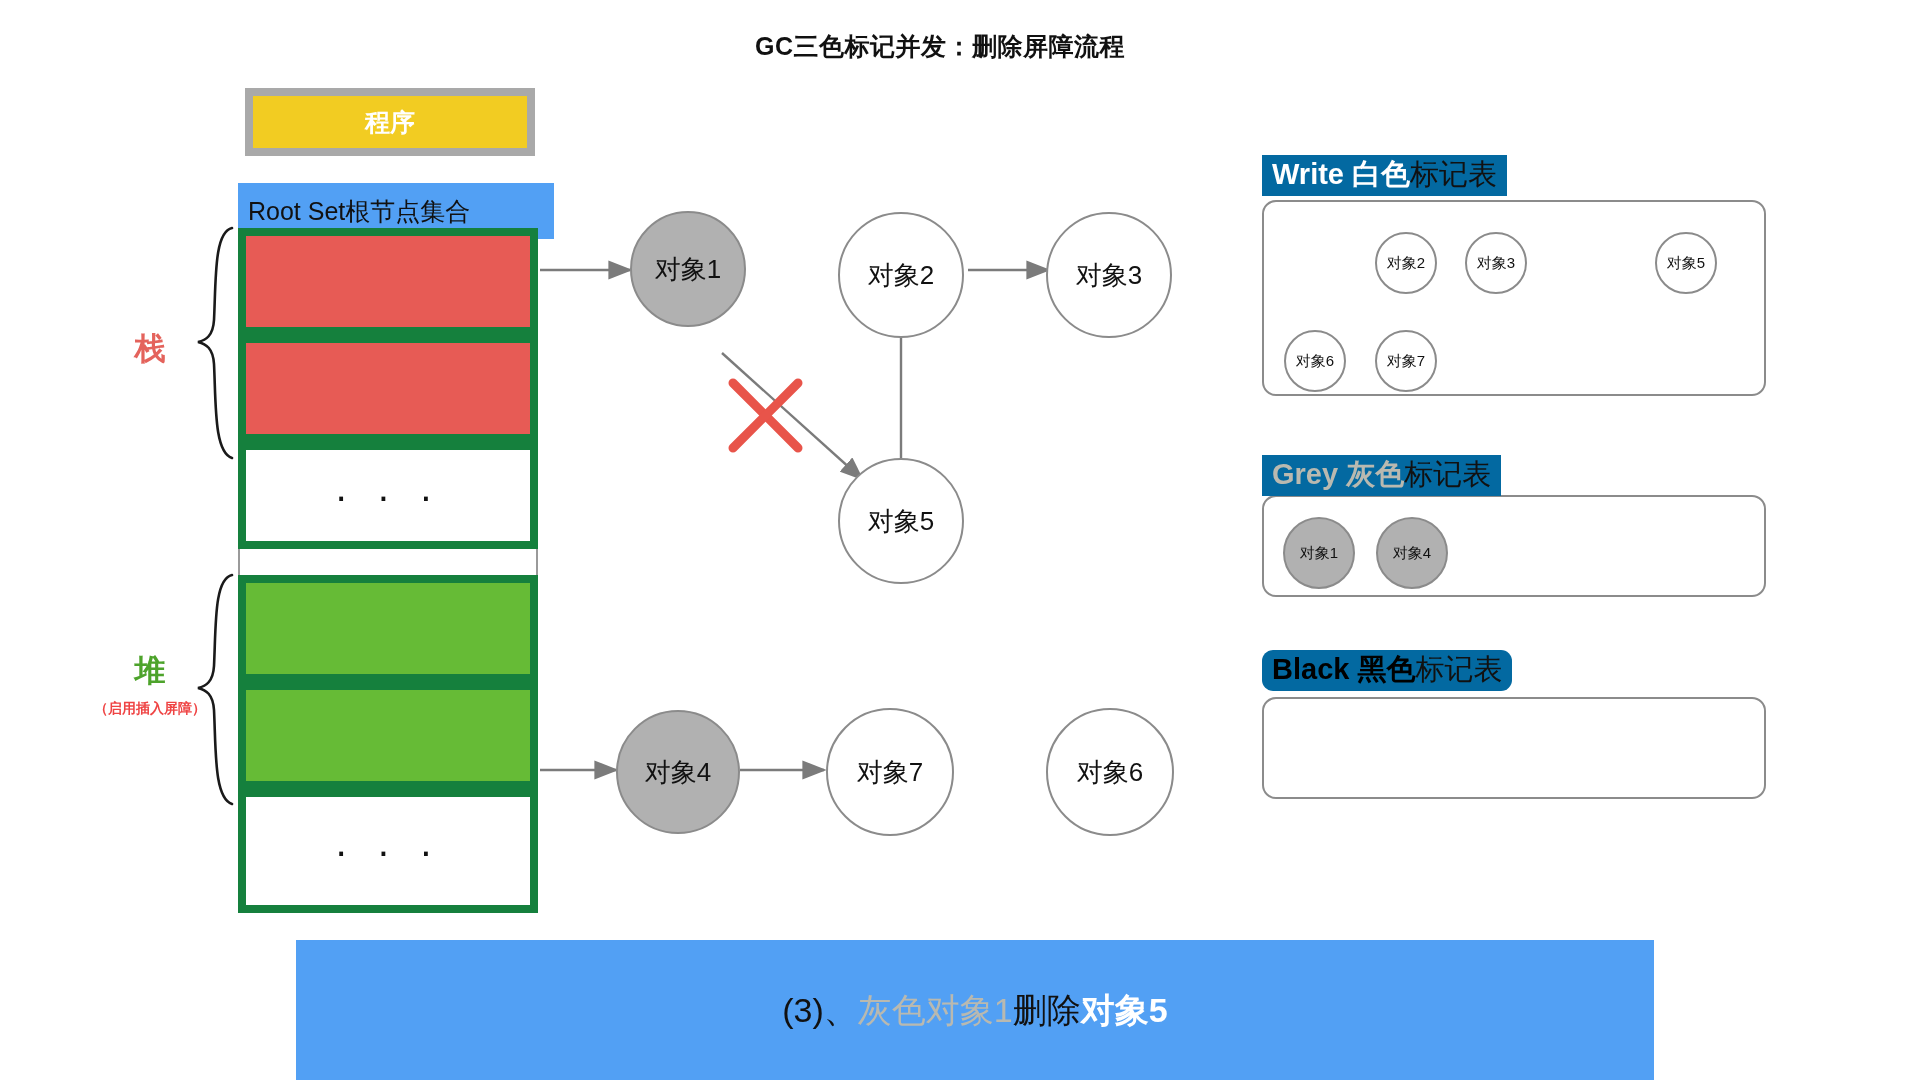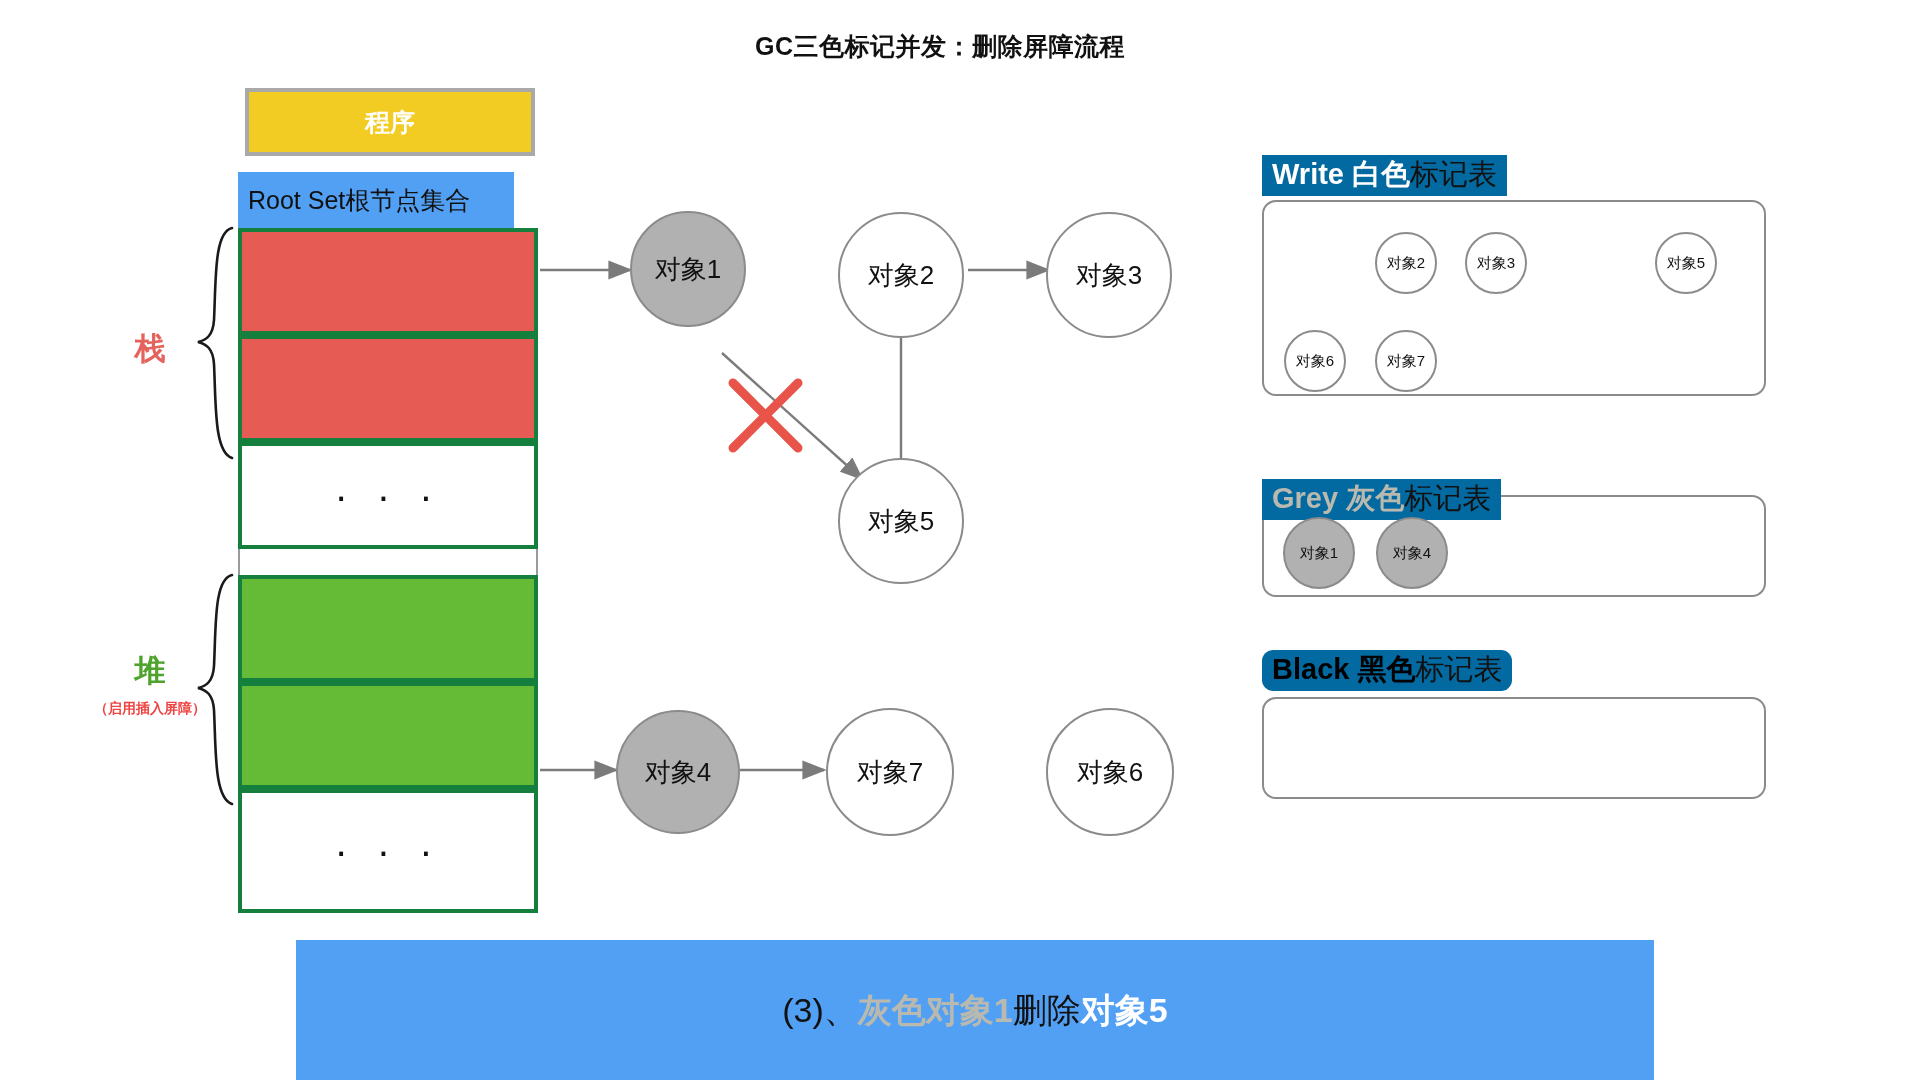--- a/index.html
+++ b/index.html
@@ -14,34 +14,34 @@
 
   
   #title{
     left:0;top:30px;width:1880px;text-align:center;
     font-size:25px;font-weight:bold;color:#111;letter-spacing:.5px;
   }
 
   
   .memblock{
     position:absolute;box-sizing:border-box;
-    border:4px solid #15803d;
+    border:8px solid #15803d;
     display:flex;align-items:center;
   }
   .memblock .mtext{width:100%;}
   #blk-program{
     left:245px;top:88px;width:290px;height:68px;
     background:#f2cc22;border-color:#a9a9a9;
     justify-content:center;
   }
   #blk-program .mtext{
     text-align:center;color:#ffffff;font-size:25px;font-weight:bold;
   }
   #blk-rootset{
-    left:238px;top:172px;width:276px;height:56px;
+    left:238px;top:183px;width:316px;height:56px;
     background:#52a0f4;border:none;
     justify-content:flex-start;
   }
   #blk-rootset .mtext{
     padding-left:10px;color:#111;font-size:25px;font-weight:400;
   }
   #blk-red1{left:238px;top:228px;width:300px;height:107px;background:#e75b55;}
   #blk-red2{left:238px;top:335px;width:300px;height:107px;background:#e75b55;}
   #blk-dots1{left:238px;top:442px;width:300px;height:107px;background:#ffffff;}
   #blk-green1{left:238px;top:575px;width:300px;height:107px;background:#66bb36;}
@@ -101,21 +101,21 @@
   .chip.grey{background:#b1b1b1;}
 
   
   #caption{
     position:absolute;left:296px;top:940px;width:1358px;height:140px;
     background:#52a0f4;color:#111;text-align:center;
     display:flex;flex-direction:column;justify-content:center;
   }
   #caption .cline{font-size:34px;line-height:1.32;white-space:nowrap;}
   .c-w{color:#ffffff;font-weight:bold;}
-  .c-g{color:#b9b9b0;font-weight:bold;}
+  .c-g{color:#b9b9b0;font-weight:normal;}
   .c-k{color:#111111;font-weight:400;}
 
   svg.overlay{position:absolute;left:0;top:0;width:1920px;height:1080px;pointer-events:none;}
 </style>
 </head>
 <body>
 
 <div id="stage">
 
   <div class="abs" id="title">GC三色标记并发：删除屏障流程</div>
@@ -189,21 +189,21 @@
   <div class="tabletitle" style="left:1262px;top:155px;">
     <span class="t-white">Write</span><span class="t-white">&nbsp;</span><span class="t-white">白色</span><span class="t-rest">标记表</span>
   </div>
   <div class="chip" style="left:1375px;top:232px;width:62px;height:62px;">对象2</div>
   <div class="chip" style="left:1465px;top:232px;width:62px;height:62px;">对象3</div>
   <div class="chip" style="left:1655px;top:232px;width:62px;height:62px;">对象5</div>
   <div class="chip" style="left:1284px;top:330px;width:62px;height:62px;">对象6</div>
   <div class="chip" style="left:1375px;top:330px;width:62px;height:62px;">对象7</div>
 
   <div class="tablebox" style="left:1262px;top:495px;width:504px;height:102px;"></div>
-  <div class="tabletitle" style="left:1262px;top:455px;margin-top:24px;">
+  <div class="tabletitle" style="left:1262px;top:455px;">
     <span class="t-grey">Grey</span><span class="t-grey">&nbsp;</span><span class="t-grey">灰色</span><span class="t-rest">标记表</span>
   </div>
   <div class="chip grey" style="left:1283px;top:517px;width:72px;height:72px;">对象1</div>
   <div class="chip grey" style="left:1376px;top:517px;width:72px;height:72px;">对象4</div>
 
   <div class="tablebox" style="left:1262px;top:697px;width:504px;height:102px;"></div>
   <div class="tabletitle" style="left:1262px;top:650px;border-radius:11px;">
     <span class="t-black">Black</span><span class="t-black">&nbsp;</span><span class="t-black">黑色</span><span class="t-rest">标记表</span>
   </div>
 

